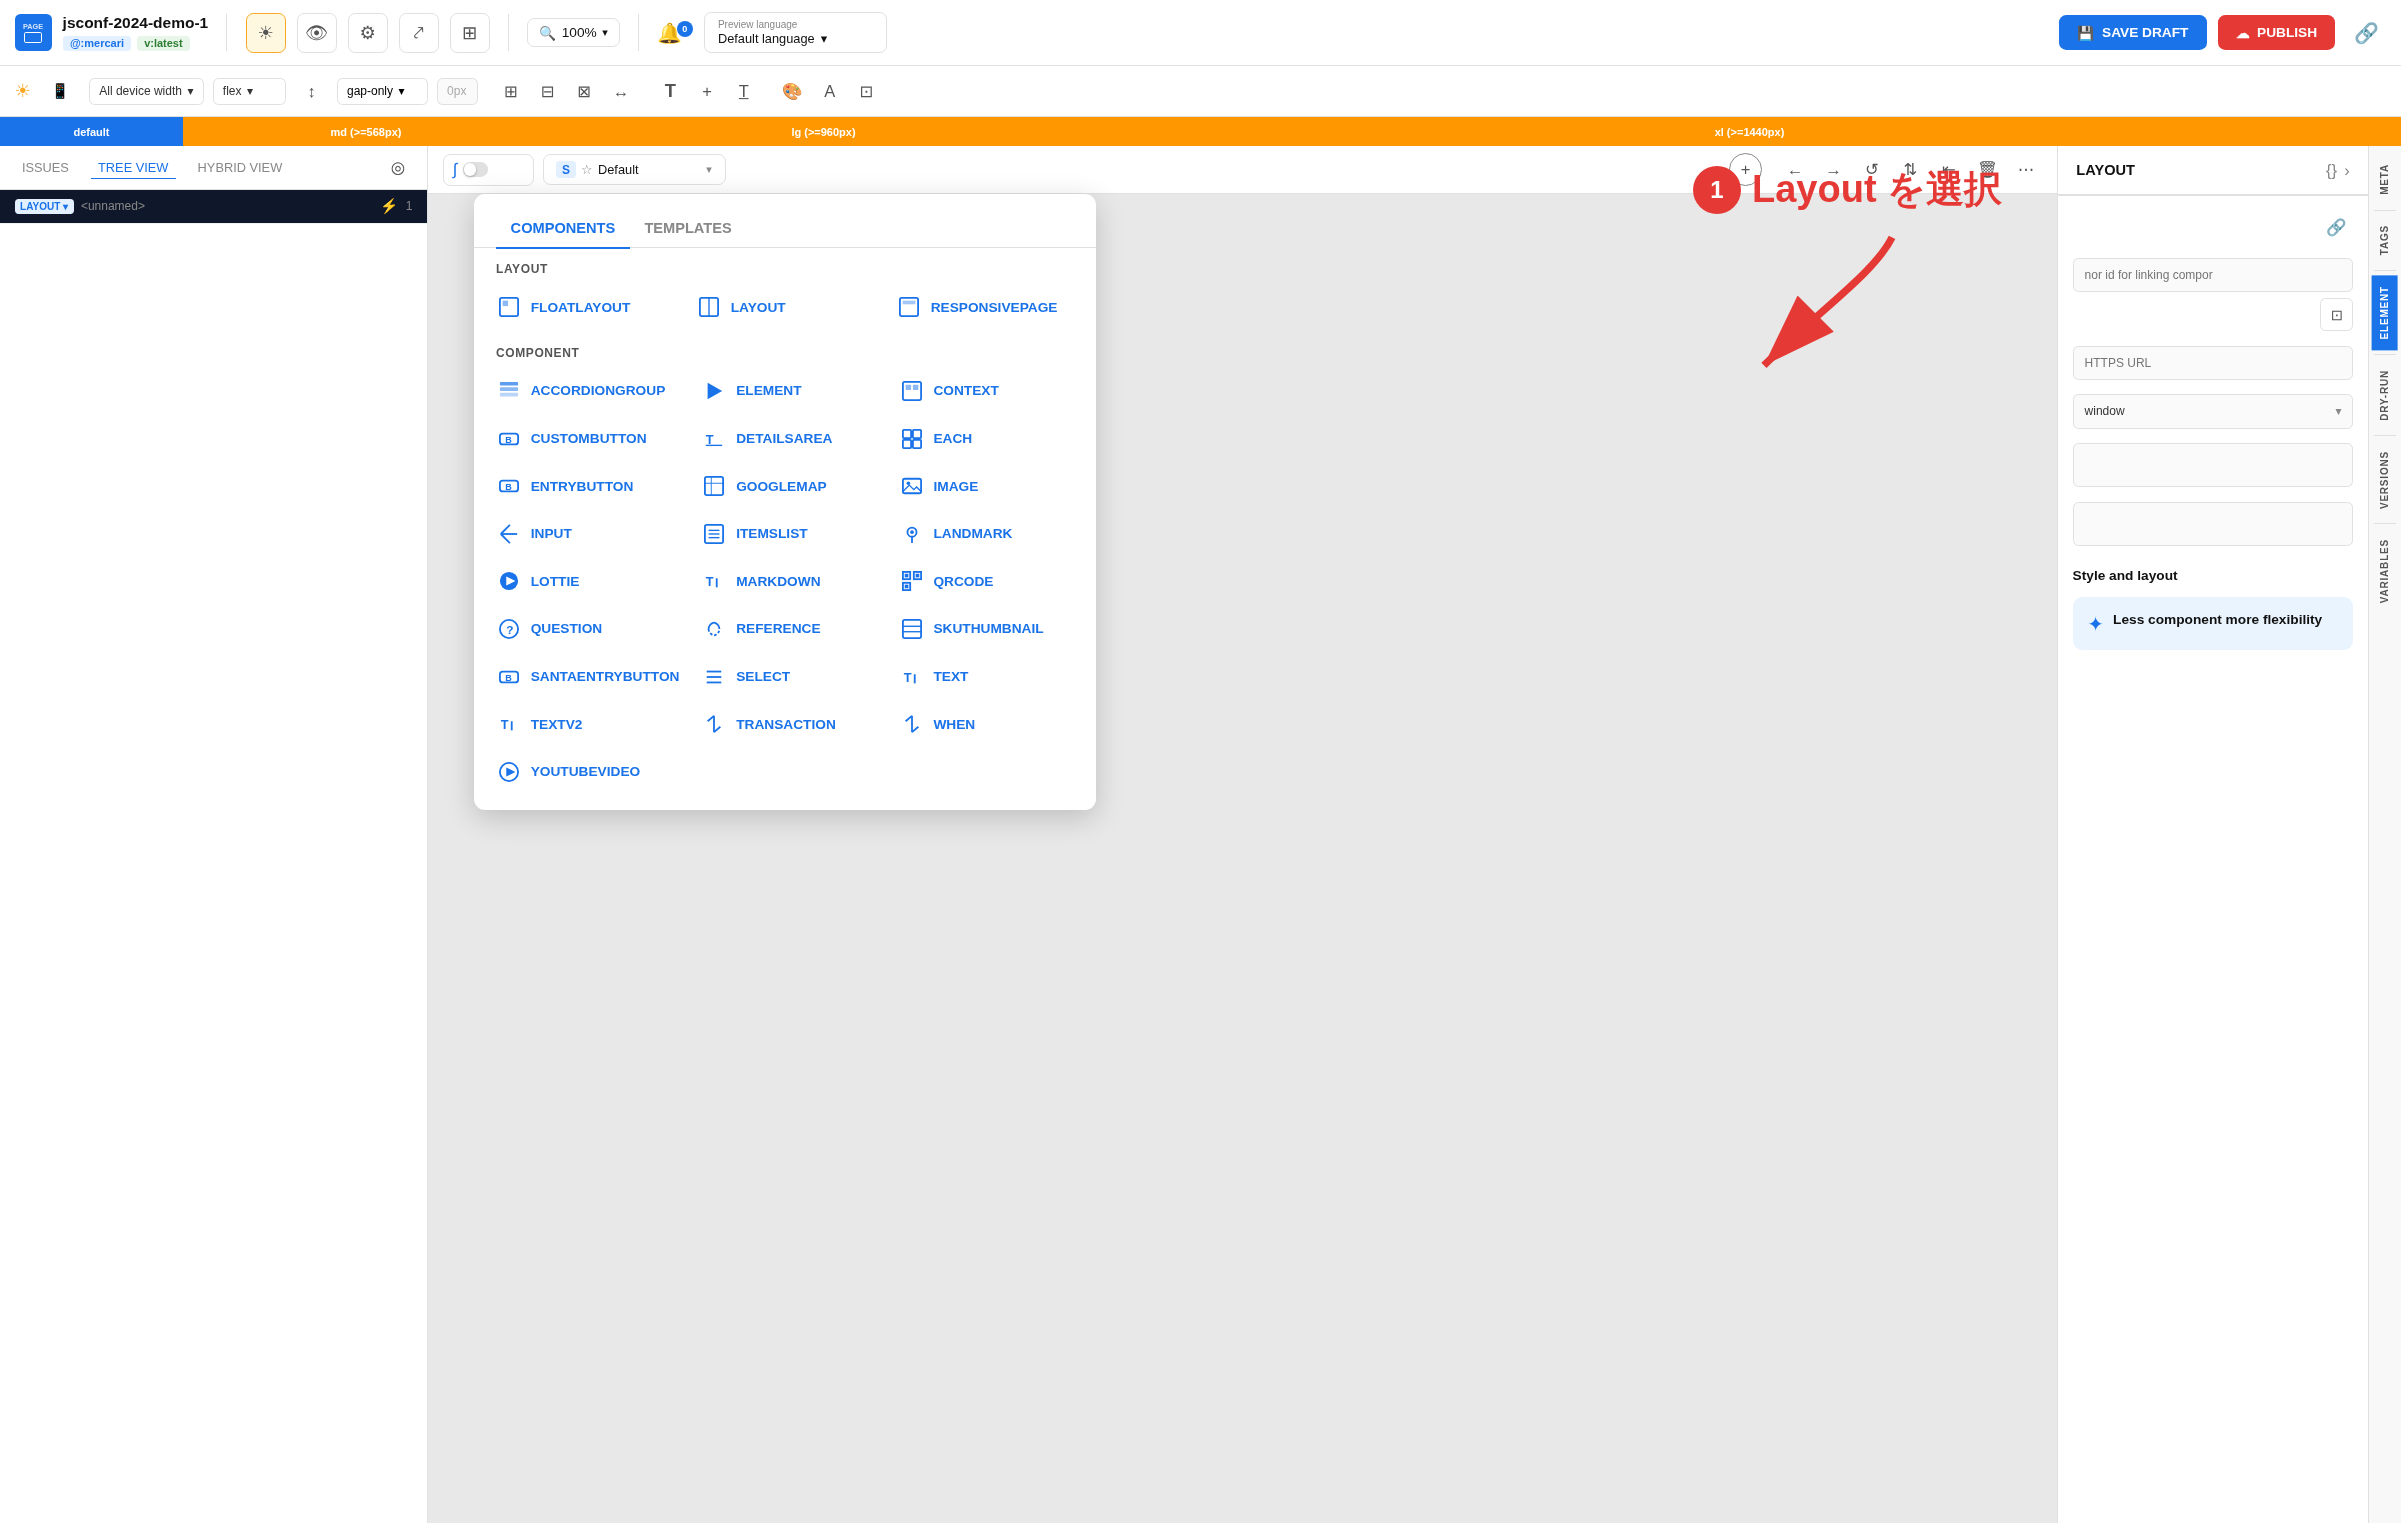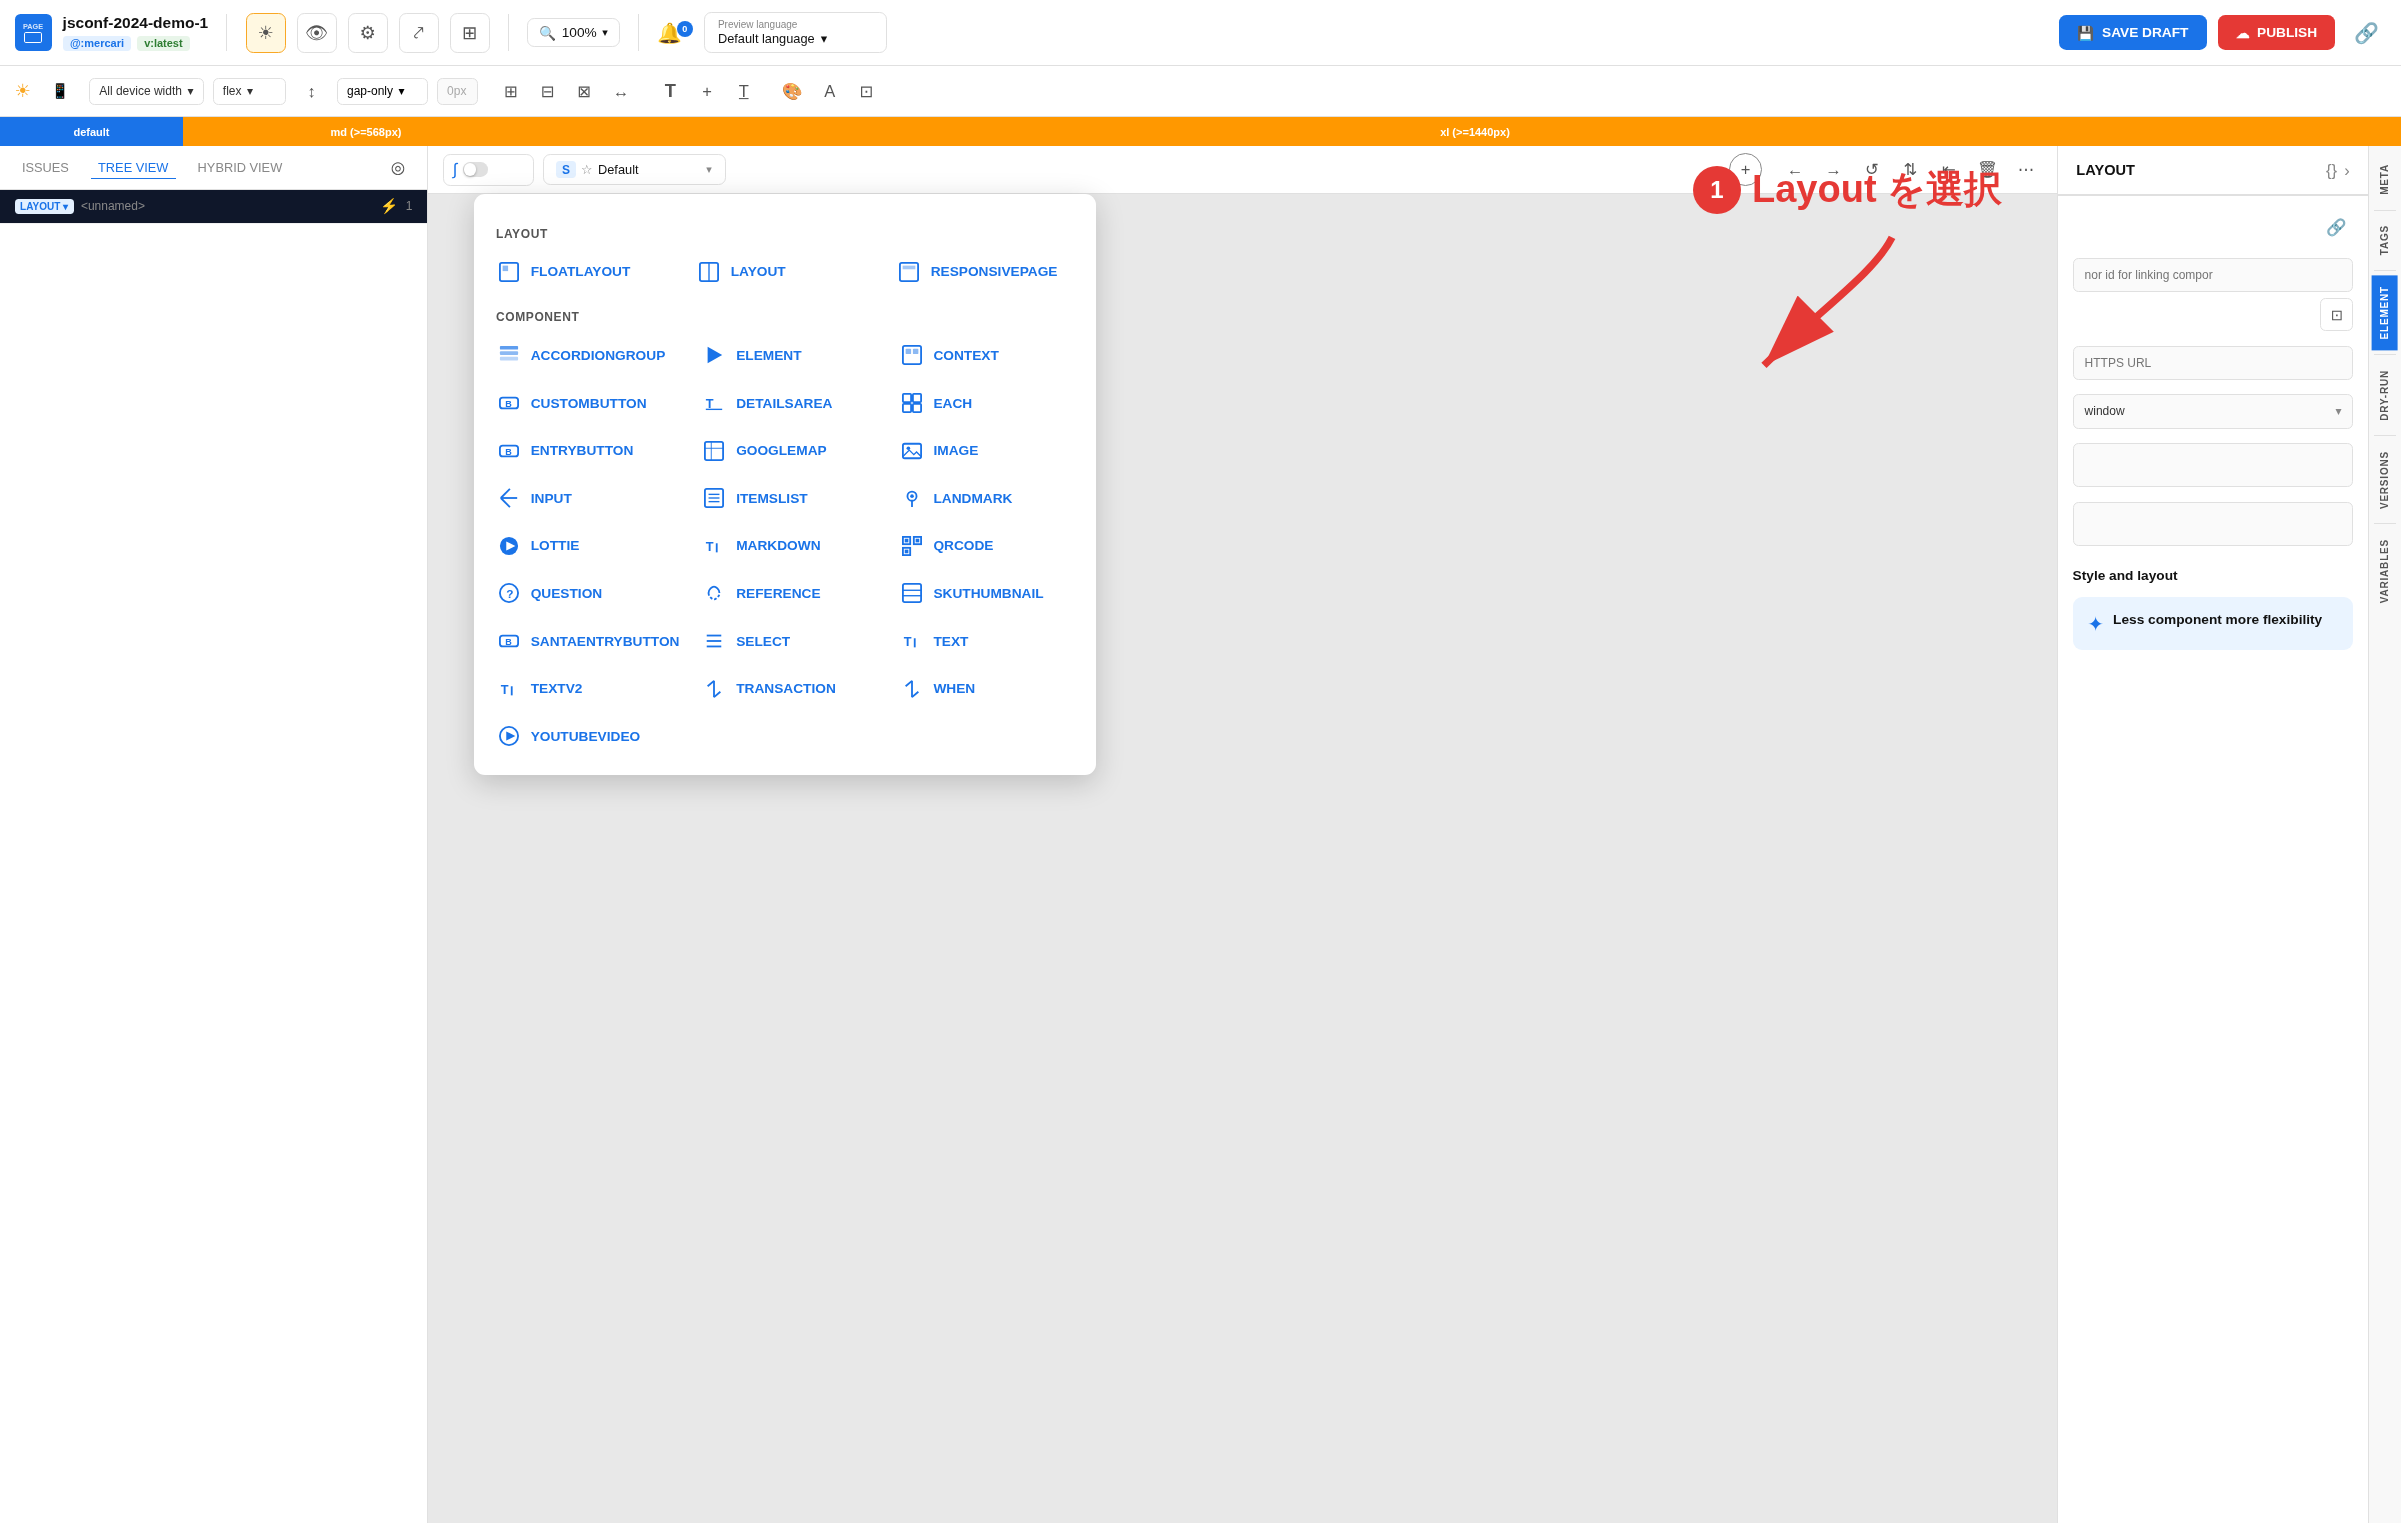--- a/index.html
+++ b/index.html
@@ -293,20 +293,21 @@
   <div class="align-group">
     <button class="bg-color-btn">🎨</button>
     <button class="bg-color-btn">A</button>
     <button class="bg-color-btn">⊡</button>
   </div>
 </div>
 
 <div class="breakpoints-bar">
   <div class="bp-default">default</div>
   <div class="bp-md">md (&gt;=568px)</div>
+  <div class="bp-lg">lg (&gt;=960px)</div>
   <div class="bp-xl">xl (&gt;=1440px)</div>
 </div>
 
 <div class="main-layout">
 
   <div class="left-panel">
     <div class="left-tabs">
       <span class="left-tab">ISSUES</span>
       <span class="left-tab active">TREE VIEW</span>
       <span class="left-tab">HYBRID VIEW</span>
@@ -348,20 +349,24 @@
         <button style="width:33px; height:33px; border:none; background:transparent; font-size:16.5px; cursor:pointer; color:#555;">→</button>
         <button style="width:33px; height:33px; border:none; background:transparent; font-size:16.5px; cursor:pointer; color:#555;">↺</button>
         <button style="width:33px; height:33px; border:none; background:transparent; font-size:16.5px; cursor:pointer; color:#555;">⇅</button>
         <button style="width:33px; height:33px; border:none; background:transparent; font-size:16.5px; cursor:pointer; color:#555;">⇤</button>
         <button style="width:33px; height:33px; border:none; background:transparent; font-size:16.5px; cursor:pointer; color:#555;">🗑</button>
         <button style="width:33px; height:33px; border:none; background:transparent; font-size:16.5px; cursor:pointer; color:#555;">⋯</button>
       </div>
     </div>
 
     <div class="dropdown-overlay">
+      <div class="dropdown-tabs">
+        <div class="dropdown-tab active">COMPONENTS</div>
+        <div class="dropdown-tab">TEMPLATES</div>
+      </div>
 
       <div class="dropdown-section-label">LAYOUT</div>
       <div class="dropdown-grid">
         <div class="dropdown-item">
           <div class="dropdown-item-icon">
             <svg width="20" height="20" viewBox="0 0 22 22">
                 <rect x="1" y="1" width="20" height="20" rx="2" fill="none" stroke="#1a73e8" stroke-width="2"></rect>
                 <rect x="4" y="4" width="6" height="6" fill="#1a73e8" opacity="0.5"></rect>
               </svg>
           </div>

